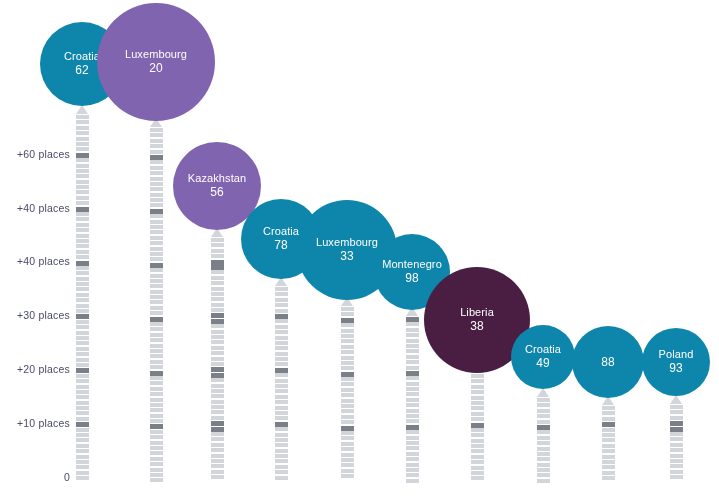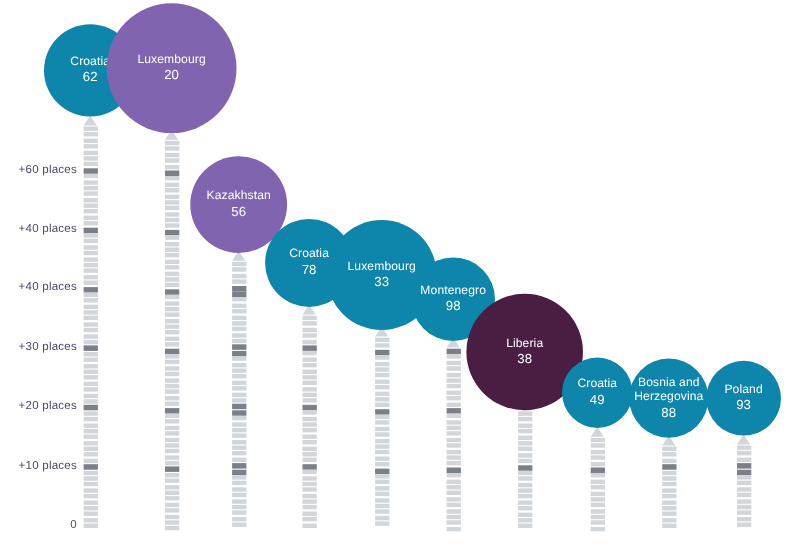--- a/index.html
+++ b/index.html
@@ -514,21 +514,20 @@
       </div>
       <div class="bubble" style="left: 424px; top: 267px; width: 106px; height: 106px; background: rgb(74, 30, 67);">
         <div class="bubble-name">Liberia</div>
         <div class="bubble-value">38</div>
       </div>
       <div class="bubble" style="left: 511px; top: 325px; width: 64px; height: 64px; background: rgb(14, 134, 171);">
         <div class="bubble-name">Croatia</div>
         <div class="bubble-value">49</div>
       </div>
       <div class="bubble" style="left: 572px; top: 326px; width: 72px; height: 72px; background: rgb(14, 134, 171);">
-        <div class="bubble-name">Bosnia and Herzegovina</div>
         <div class="bubble-value">88</div>
       </div>
       <div class="bubble" style="left: 642px; top: 328px; width: 68px; height: 68px; background: rgb(14, 134, 171);">
         <div class="bubble-name">Poland</div>
         <div class="bubble-value">93</div>
       </div>
     </div>
 </div>
 
 </body></html>

